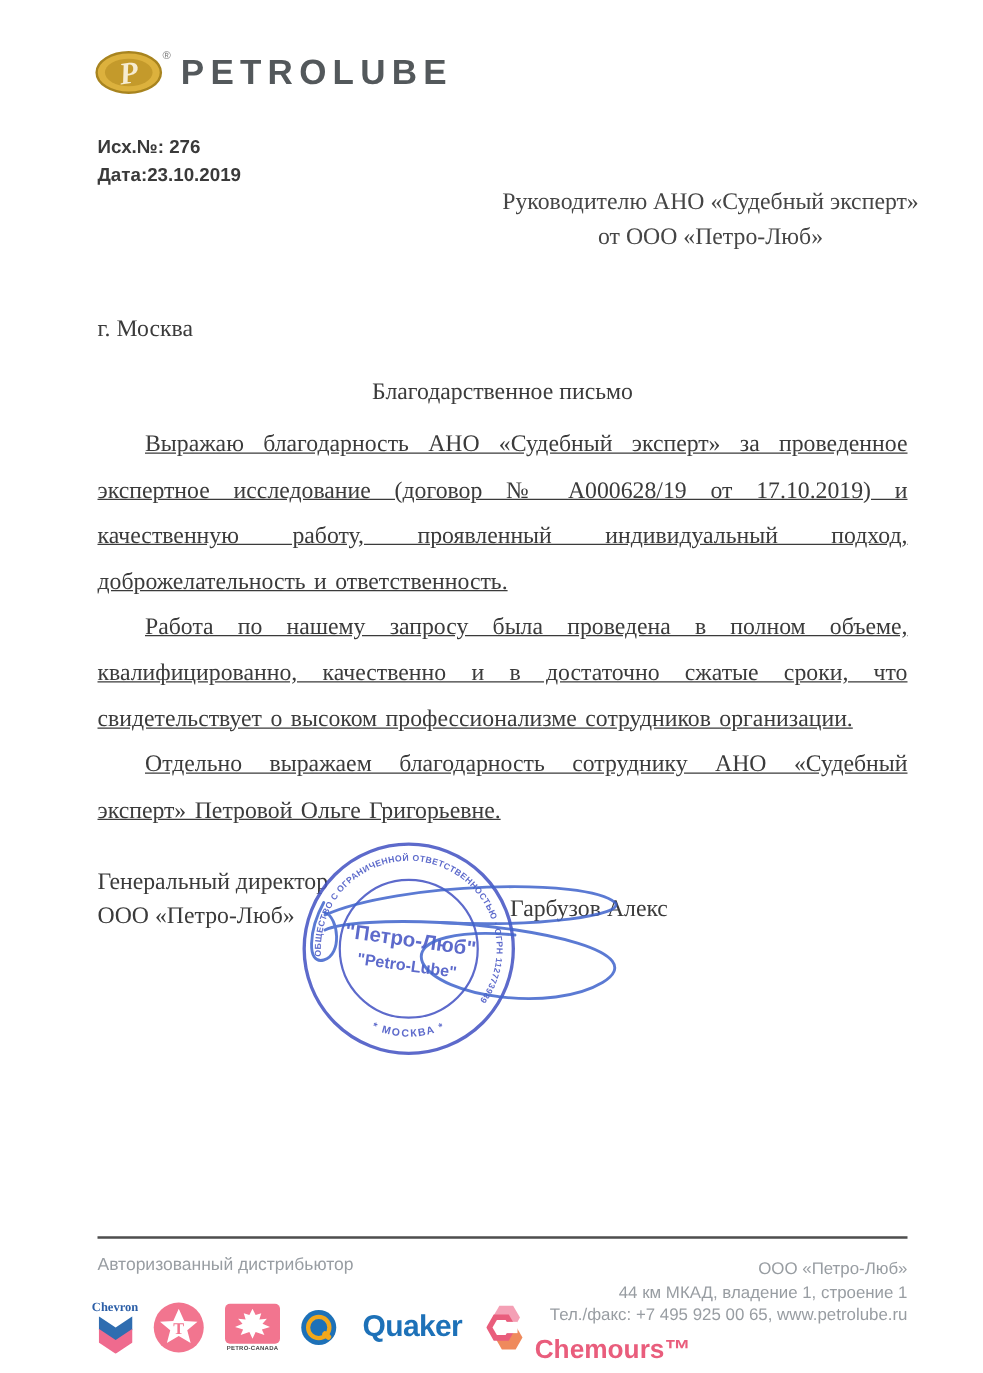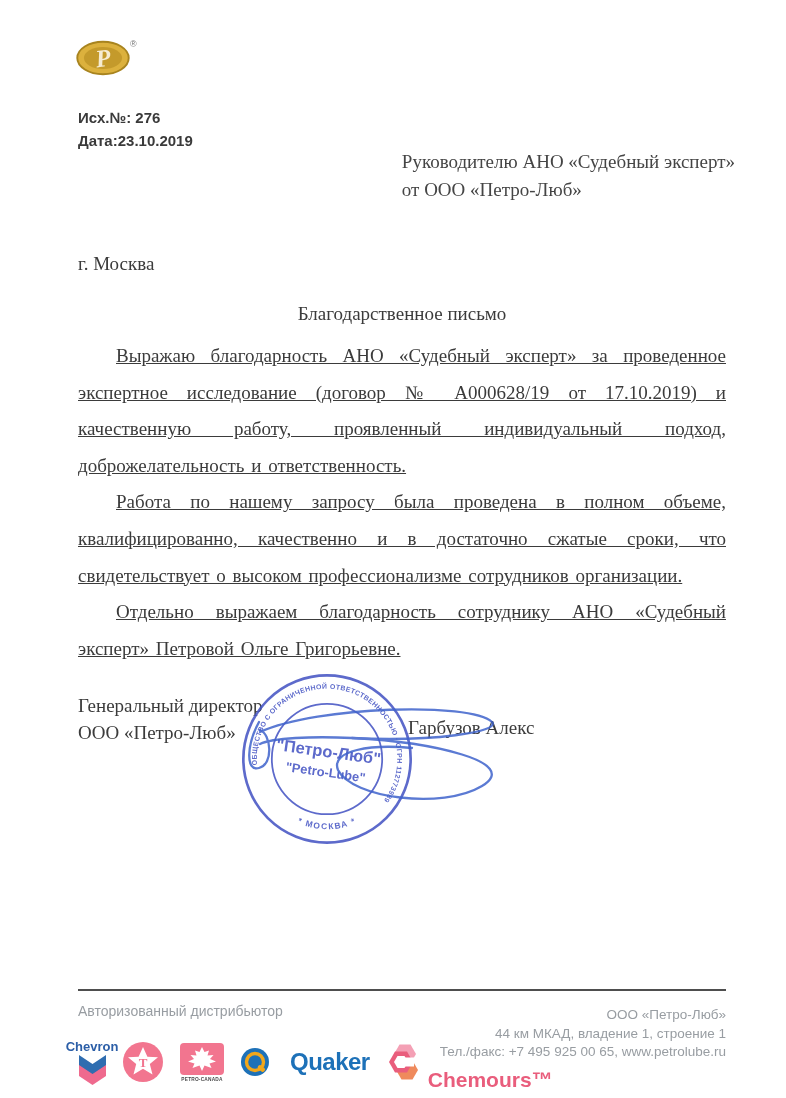--- a/index.html
+++ b/index.html
@@ -11,21 +11,21 @@
   .logo-block{position:absolute;top:38px;left:74px;display:flex;align-items:center;}
   .logo-emblem{width:58px;height:40px;}
   .logo-reg{font-family:"Liberation Sans",sans-serif;font-size:9px;color:#777;
     position:relative;top:-14px;left:-2px;}
   .logo-word{font-family:"Liberation Sans",sans-serif;font-weight:bold;font-size:28px;
     letter-spacing:5px;color:#53585b;margin-left:6px;}
   
   .ref-block{position:absolute;top:106px;left:78px;font-family:"Liberation Sans",sans-serif;
     font-size:15px;line-height:23px;color:#3a3a3a;font-weight:bold;}
   
-  .addressee{position:absolute;top:148px;right:51px;text-align:left;
+  .addressee{position:absolute;top:148px;right:51px;text-align:center;
     font-size:19px;line-height:28px;color:#454545;}
   
   .city{position:absolute;top:253px;left:78px;font-size:19px;}
   .title{position:absolute;top:303px;left:78px;width:648px;text-align:center;font-size:19px;}
   
   .body-text{position:absolute;top:338px;left:78px;width:648px;
     font-size:19px;line-height:36.6px;text-align:justify;color:#3b3b3b;text-decoration:underline;}
   .body-text p{margin:0;text-indent:38px;word-spacing:2px;}
   
   .sig-role{position:absolute;top:692px;left:78px;font-size:19px;line-height:27px;}
@@ -35,21 +35,21 @@
   
   .footer-divider{position:absolute;top:989px;left:78px;width:648px;
     border-top:2px solid #4e4e4e;}
   .distributor{position:absolute;top:1003px;left:78px;
     font-family:"Liberation Sans",sans-serif;font-size:14px;color:#989da2;}
   .brand-row{position:absolute;top:1031px;left:77px;display:flex;align-items:center;gap:15px;}
   .footer-address{position:absolute;top:1006px;right:60px;text-align:right;
     font-family:"Liberation Sans",sans-serif;font-size:13.5px;line-height:18.5px;color:#989da2;}
   
   .chevron-logo{display:flex;flex-direction:column;align-items:center;width:30px;}
-  .chevron-word{font-family:Liberation Sans, sans-serif;font-weight:bold;font-size:13px;
+  .chevron-word{font-family:Liberation Serif, serif;font-weight:bold;font-size:10px;
     color:#2b5ea7;margin-bottom:1px;}
   .quaker{display:flex;align-items:center;gap:20px;}
   .quaker-word{font-family:"Liberation Sans",sans-serif;font-weight:bold;font-size:24px;
     color:#1d71b8;letter-spacing:-0.5px;}
   .chemours{display:flex;align-items:center;gap:5px;margin-left:4px;}
   .chemours-word{font-family:"Liberation Sans",sans-serif;font-weight:bold;font-size:21px;
     color:#e95d7c;margin-top:37px;}
   .pc-logo{display:flex;flex-direction:column;align-items:center;}
   .pc-word{font-family:"Liberation Sans",sans-serif;font-weight:bold;font-size:4.8px;
     color:#4a4a4a;margin-top:1px;letter-spacing:.2px;}
@@ -57,20 +57,21 @@
 </head>
 <body>
 
 <div class="logo-block">
   <svg class="logo-emblem" viewBox="0 0 60 42">
     <ellipse cx="30" cy="21" rx="27" ry="17" fill="#dcb13d" stroke="#a8841f" stroke-width="2"></ellipse>
     <ellipse cx="30" cy="21" rx="20" ry="11.5" fill="#c49a2b"></ellipse>
     <text x="30" y="30" font-family="Liberation Serif, serif" font-style="italic" font-weight="bold" font-size="26" fill="#f6ecd2" text-anchor="middle" transform="rotate(-8 30 21)">P</text>
   </svg>
   <span class="logo-reg">®</span>
+  <span class="logo-word">PETROLUBE</span>
 </div>
 
 <div class="ref-block">
   <div>Исх.№: 276</div>
   <div>Дата:23.10.2019</div>
 </div>
 
 <div class="addressee">
   <div>Руководителю АНО «Судебный эксперт»</div>
   <div>от ООО «Петро-Люб»</div>

